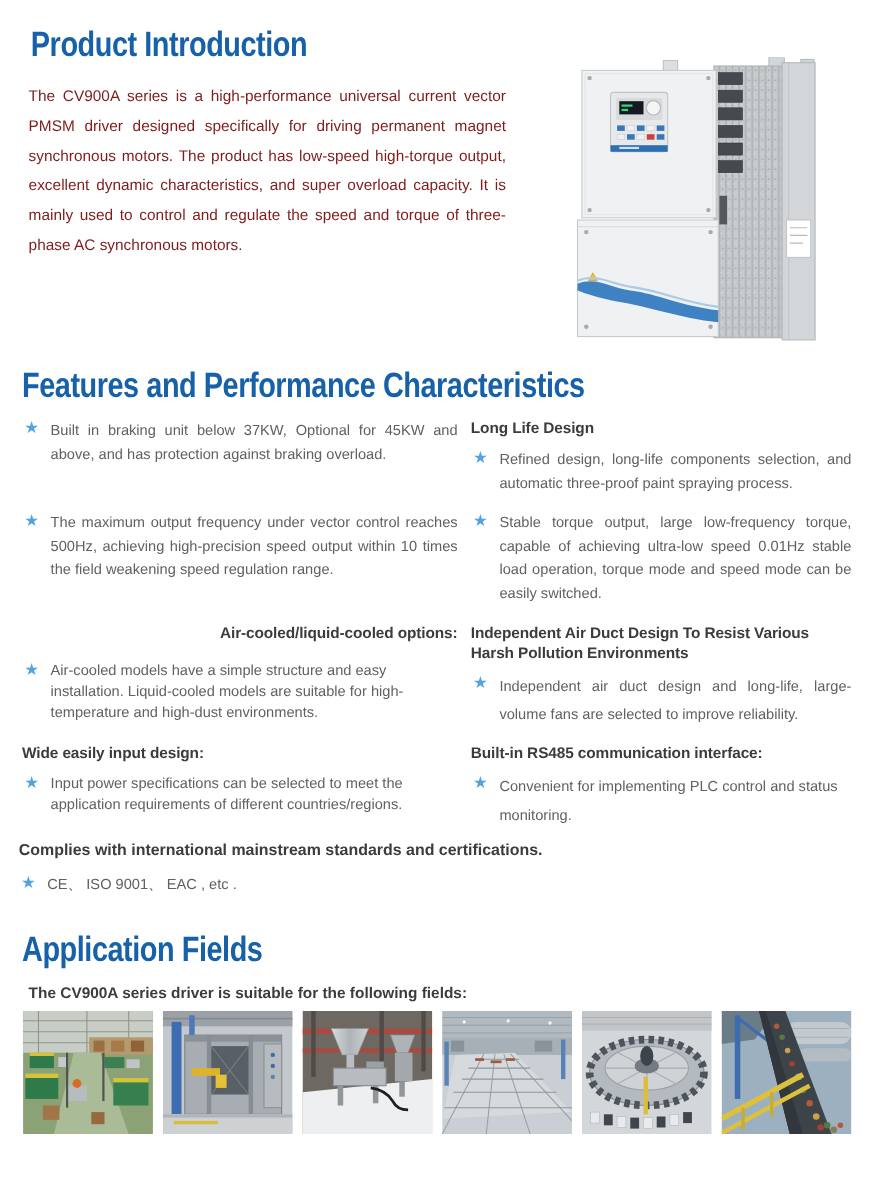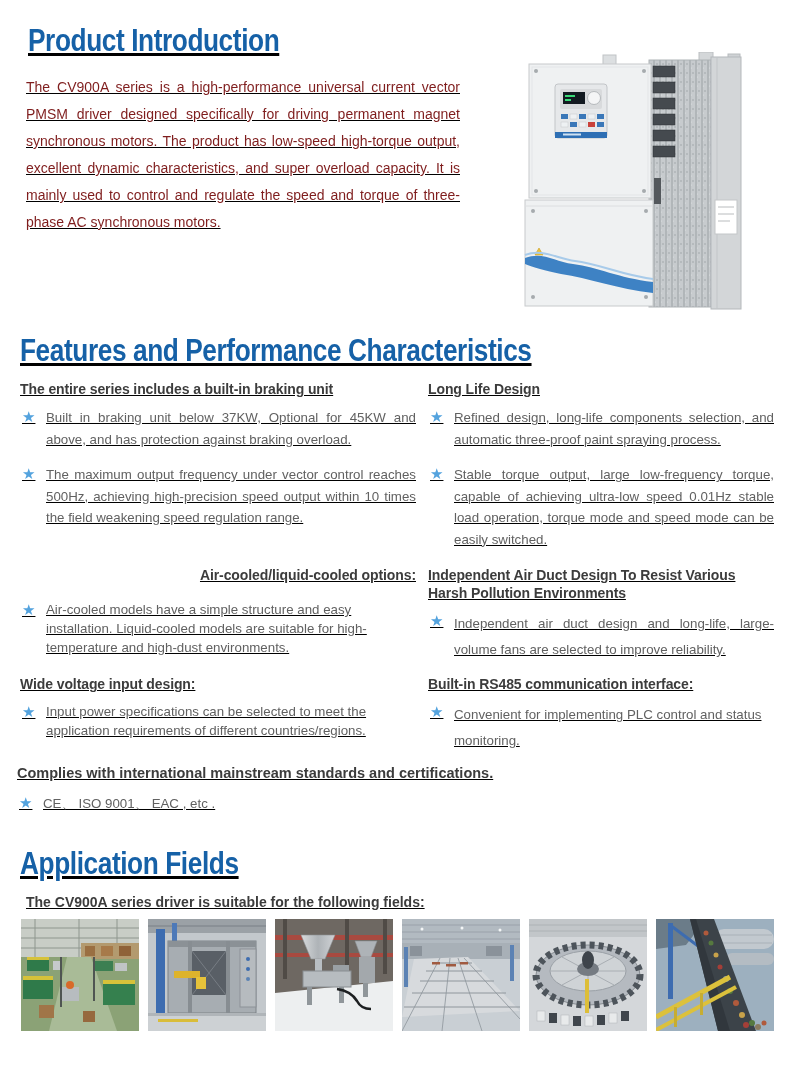--- a/index.html
+++ b/index.html
@@ -1,21 +1,21 @@
 <!DOCTYPE html>
 <html style="--accent: #1661a7; --star: #54a3de; --heading: #3c3c3c; --body: #616161; --caption: #474747;"><head>
 <meta charset="utf-8">
 <style>
   :root{
     --accent:#1661a7; --star:#54a3de; --heading:#3c3c3c; --body:#616161; --caption:#474747;
   }
   html,body{margin:0;padding:0;background:#fff;}
   .page{
     position:relative; width:794px; height:1079px; margin:0 auto; background:#fff;
-    font-family:"Liberation Sans","DejaVu Sans",sans-serif; overflow:hidden;text-decoration:underline;
+    font-family:"Liberation Sans","DejaVu Sans",sans-serif; overflow:hidden;
   }
   .section-title{
     margin:0; color:var(--accent); font-weight:800; font-size:32px; line-height:36px;
     letter-spacing:-.5px; transform:scaleX(.82); transform-origin:left center; white-space:nowrap;
   }
   #intro-title{margin:22px 0 0 28px;}
   #features-title{margin:96px 0 0 20px;}
   #applications-title{margin:30px 0 0 20px;}
   .intro-body{
     width:434px; margin:16px 0 0 26px; font-size:14px; line-height:27px; color:#7f1d1d;
@@ -142,21 +142,20 @@
         <path d="M22,203 C40,196 54,207 72,209 C97,212 118,223 150,227" fill="none" stroke="#a8cbea" stroke-width="2"></path>
       </svg>
     </figure>
   </section>
 
   <section>
     <h1 id="features-title" class="section-title">Features and Performance Characteristics</h1>
 
     <div class="feature-grid">
       <div class="feature">
-        <h3>The entire series includes a built-in braking unit</h3>
         <div class="bullet">
             <span class="star">★</span>
             <p>Built in braking unit below 37KW, Optional for 45KW and above, and has protection against braking overload.</p>
           </div>
       </div>
       <div class="feature">
         <h3>Long Life Design</h3>
         <div class="bullet">
             <span class="star">★</span>
             <p>Refined design, long-life components selection, and automatic three-proof paint spraying process.</p>
@@ -182,21 +181,21 @@
           </div>
       </div>
       <div class="feature">
         <h3>Independent Air Duct Design To Resist Various Harsh Pollution Environments</h3>
         <div class="bullet">
             <span class="star">★</span>
             <p>Independent air duct design and long-life, large-volume fans are selected to improve reliability.</p>
           </div>
       </div>
       <div class="feature">
-        <h3>Wide voltage input design:</h3>
+        <h3>Wide easily input design:</h3>
         <div class="bullet">
             <span class="star">★</span>
             <p>Input power specifications can be selected to meet the application requirements of different countries/regions.</p>
           </div>
       </div>
       <div class="feature">
         <h3>Built-in RS485 communication interface:</h3>
         <div class="bullet">
             <span class="star">★</span>
             <p>Convenient for implementing PLC control and status monitoring.</p>

